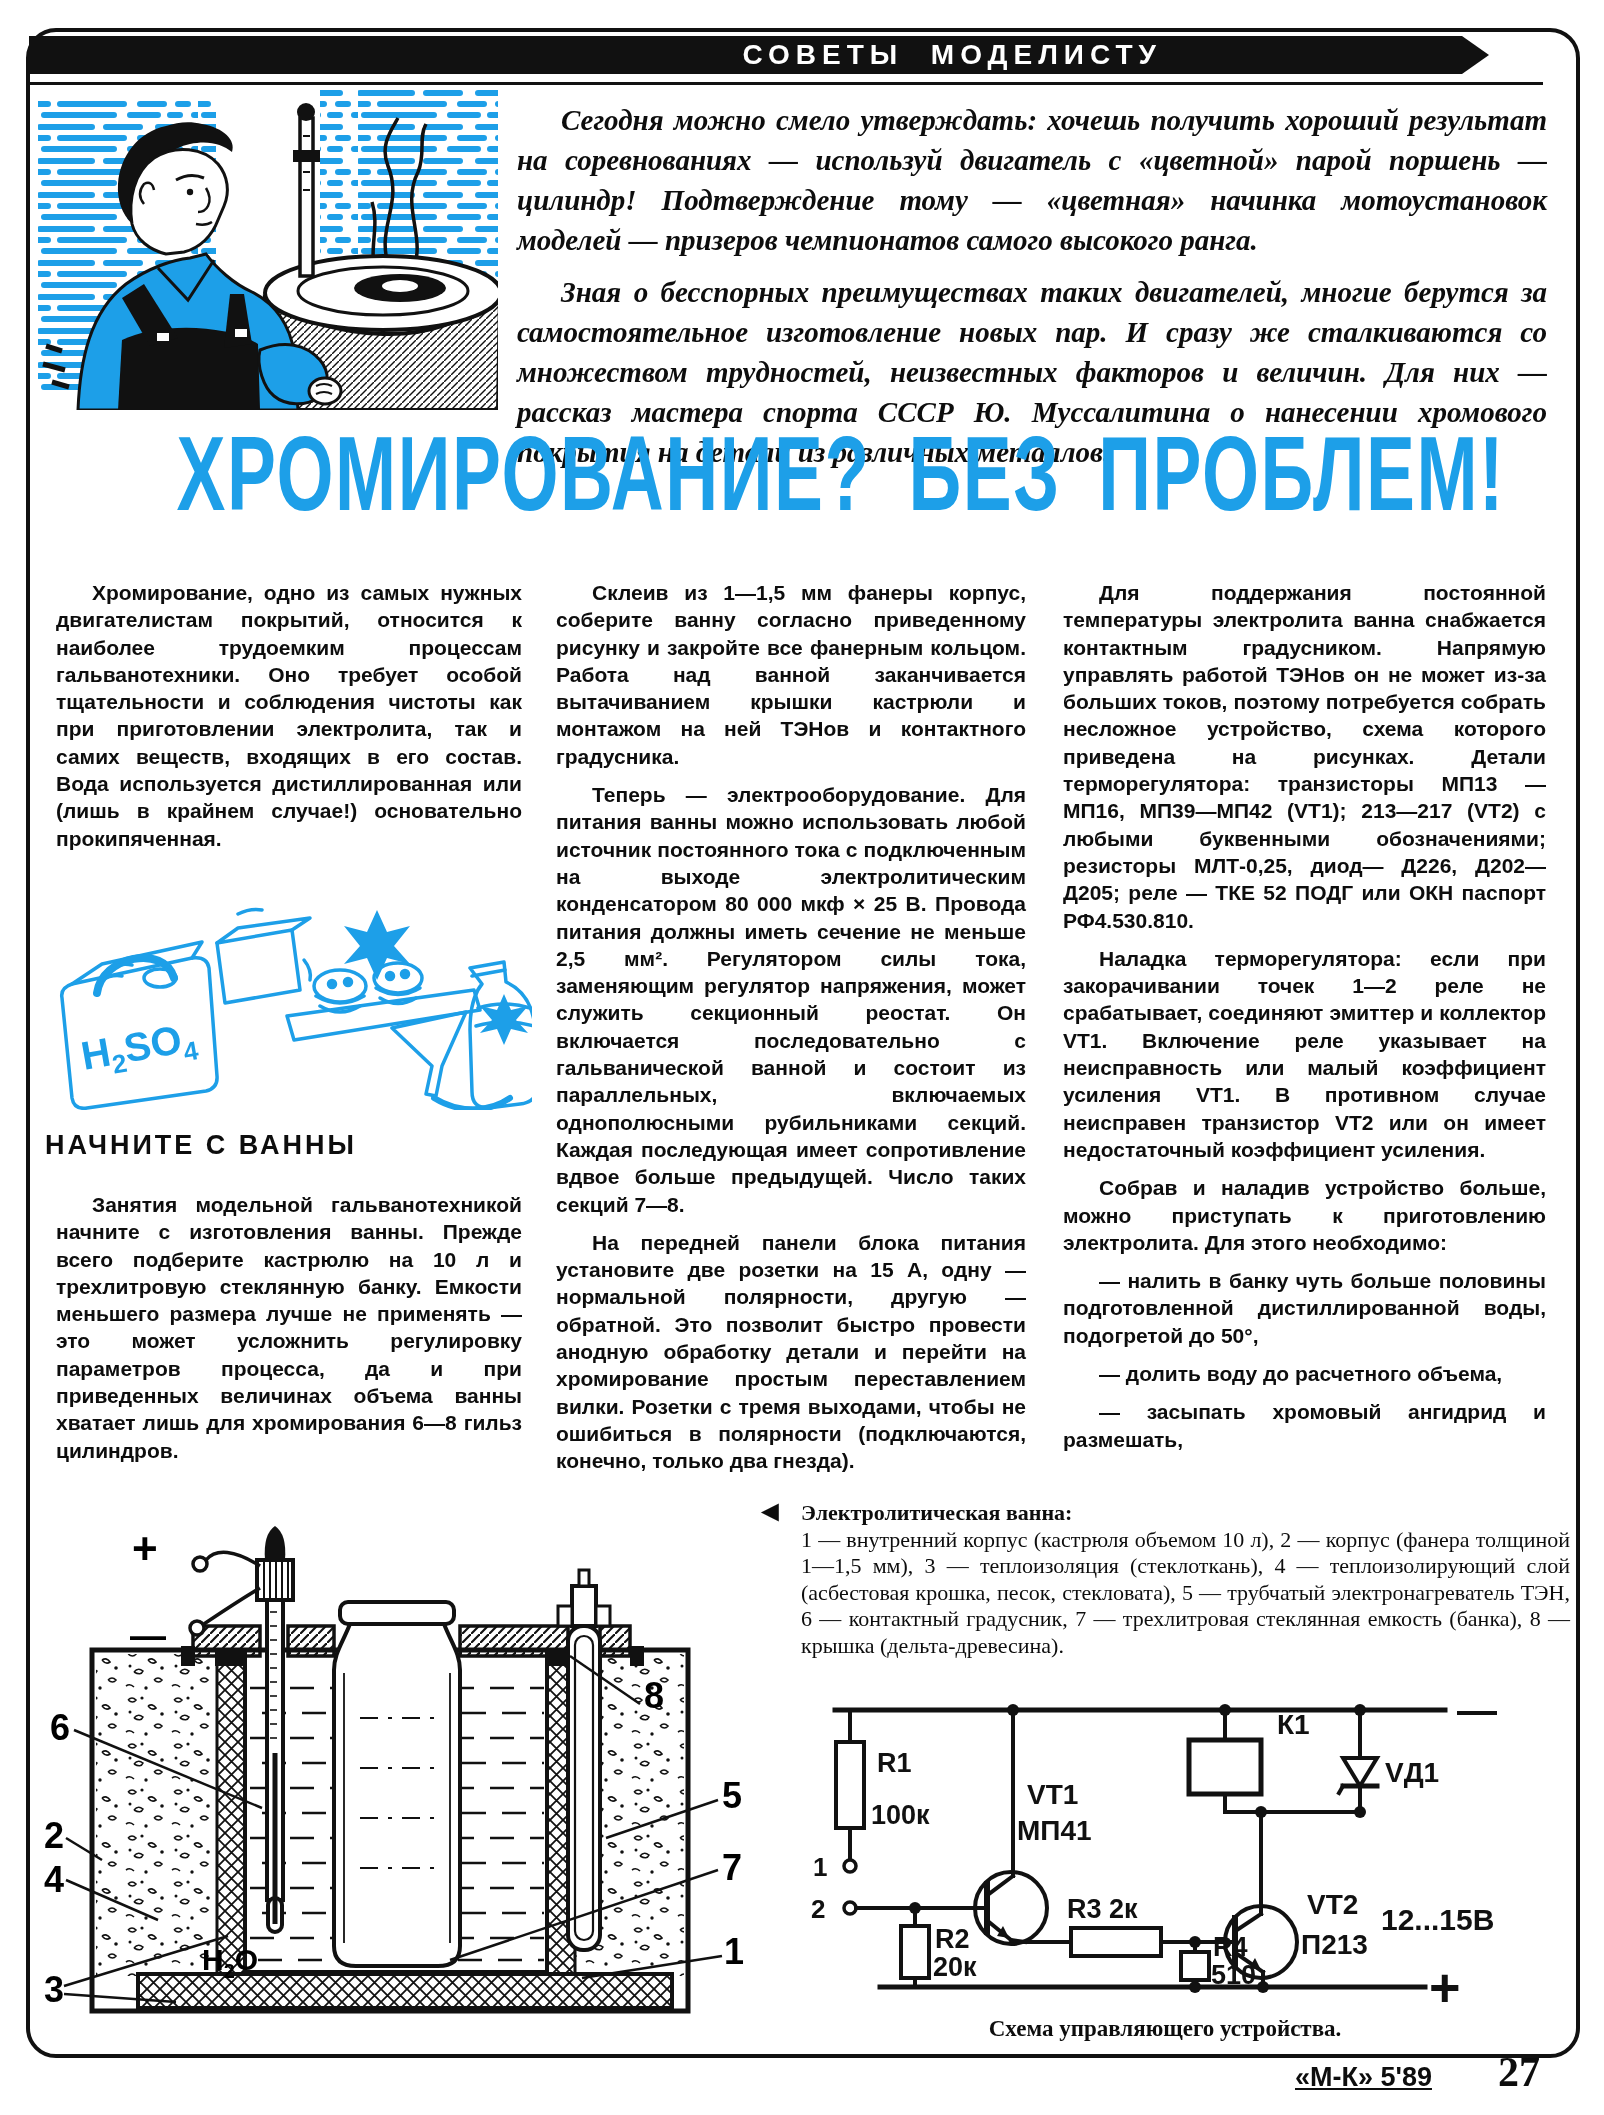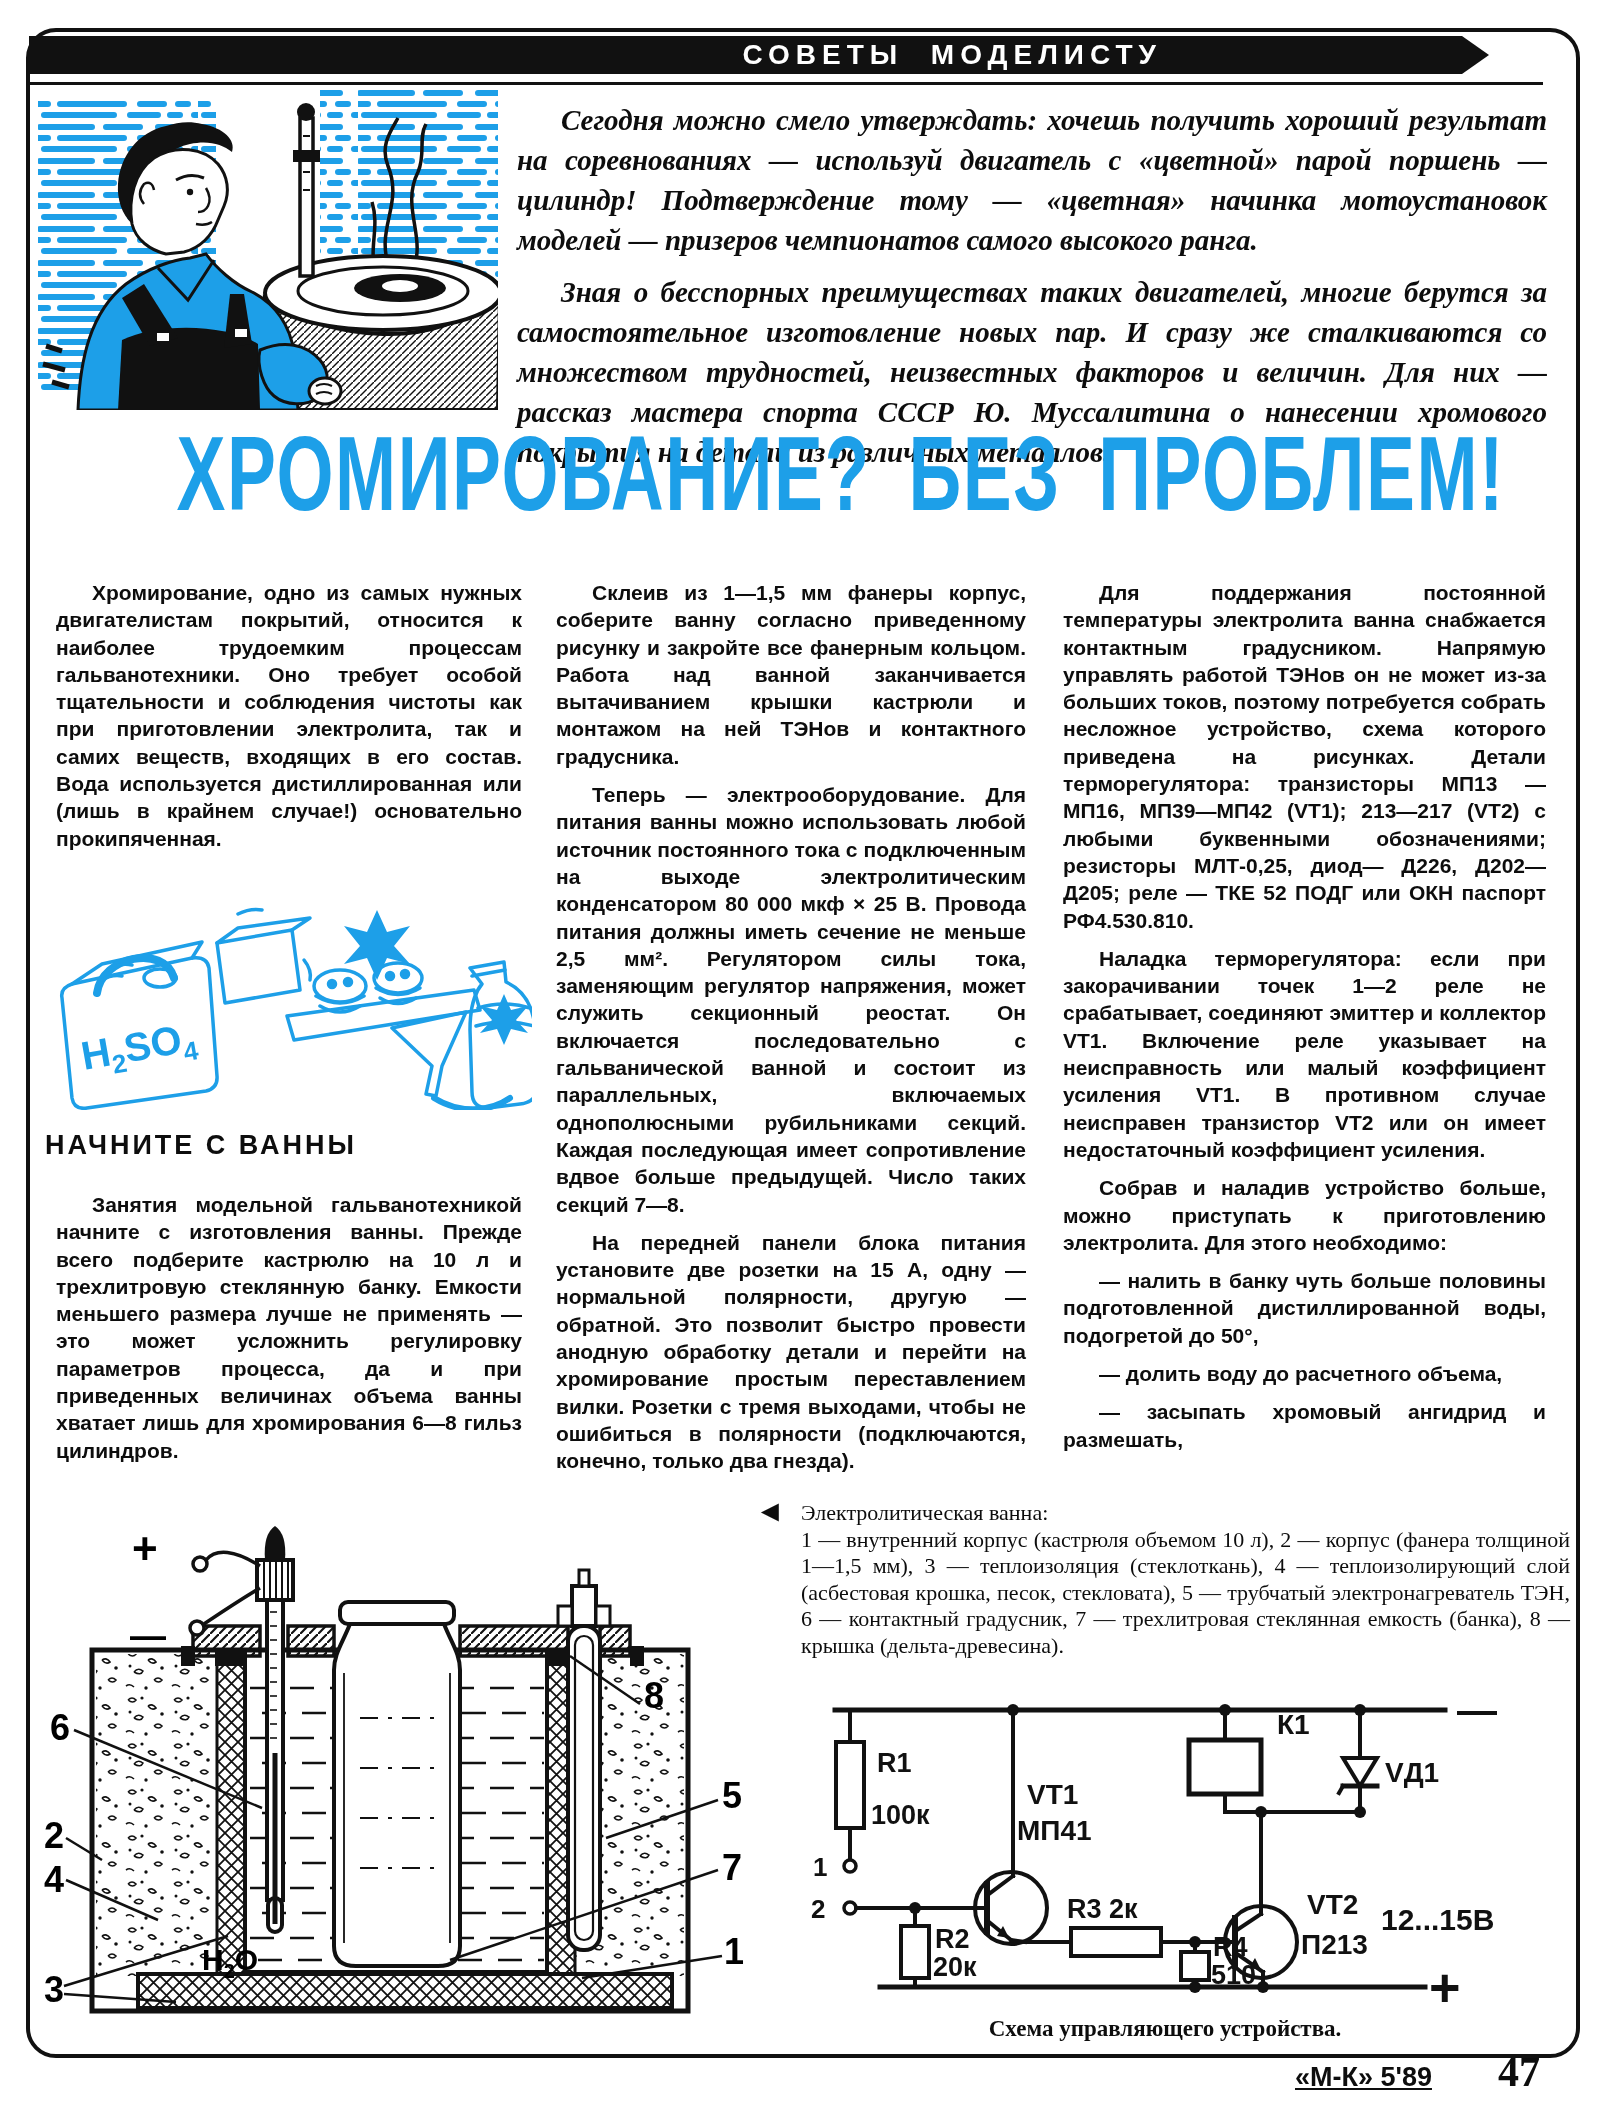--- a/index.html
+++ b/index.html
@@ -23,21 +23,21 @@
   .bodytext p{margin:11px;text-indent:36px;}
   .col1p1{left:45px;top:568px;width:488px;}
   .col2{left:545px;top:568px;width:492px;}
   .col3{left:1052px;top:568px;width:505px;}
   .sec-head{left:45px;top:1130px;width:488px;text-align:left;font-weight:bold;
     font-size:27px;letter-spacing:3px;color:#0d0d0d;}
   .col1p2{left:45px;top:1180px;width:488px;}
   .fig-caption{left:755px;top:1500px;width:815px;font-family:"Liberation Serif",serif;
     font-size:22px;line-height:26.5px;color:#0d0d0d;text-align:justify;padding-left:46px;box-sizing:border-box;}
   .fig-caption .marker{position:absolute;left:0;top:-2px;font-size:30px;font-family:"Liberation Sans",sans-serif;}
-  .fig-caption .fig-title{font-weight:normal;}
+  .fig-caption .fig-title{font-weight:bold;}
   .circuit-caption{left:765px;top:2016px;width:800px;text-align:center;
     font-family:"Liberation Serif",serif;font-weight:bold;font-size:23px;color:#0d0d0d;}
   .footer-issue{left:1295px;top:2062px;font-weight:bold;font-size:27px;color:#0d0d0d;text-decoration:underline;}
   .footer-page{left:1498px;top:2048px;font-family:"Liberation Serif",serif;font-weight:bold;font-size:42px;color:#0d0d0d;}
   svg text{font-family:"Liberation Sans",sans-serif;}
 </style>
 </head>
 <body>
 
 <div class="page">
@@ -427,15 +427,15 @@
       <text x="620" y="90" font-size="28">VД1</text>
       <text x="616" y="238" font-size="30">12...15В</text>
       <text x="692" y="32" font-size="40">—</text>
       <text x="664" y="314" font-size="54">+</text>
     </g>
   </svg>
 
   <div class="abs circuit-caption">Схема управляющего устройства.</div>
 
   <div class="abs footer-issue">«М-К» 5'89</div>
-  <div class="abs footer-page">47</div>
+  <div class="abs footer-page">27</div>
 
 </div>
 
 </body></html>

